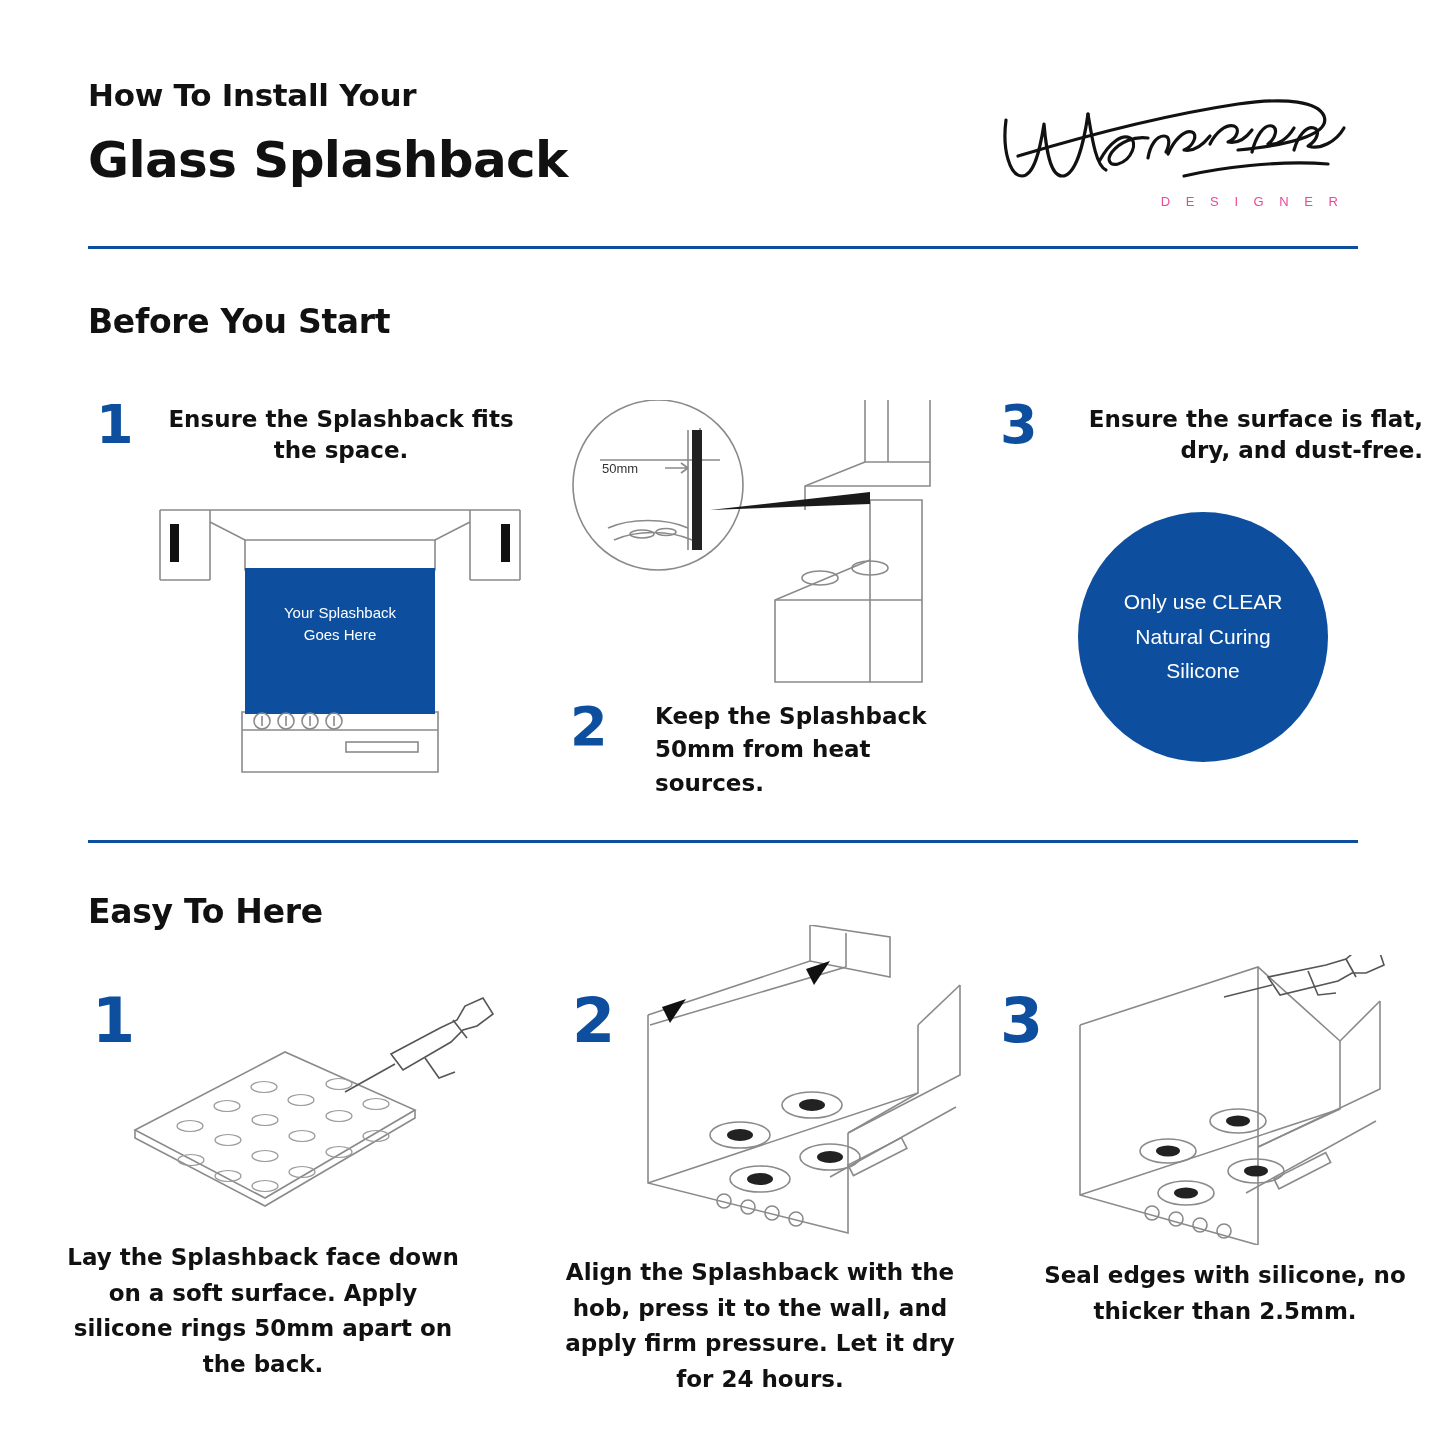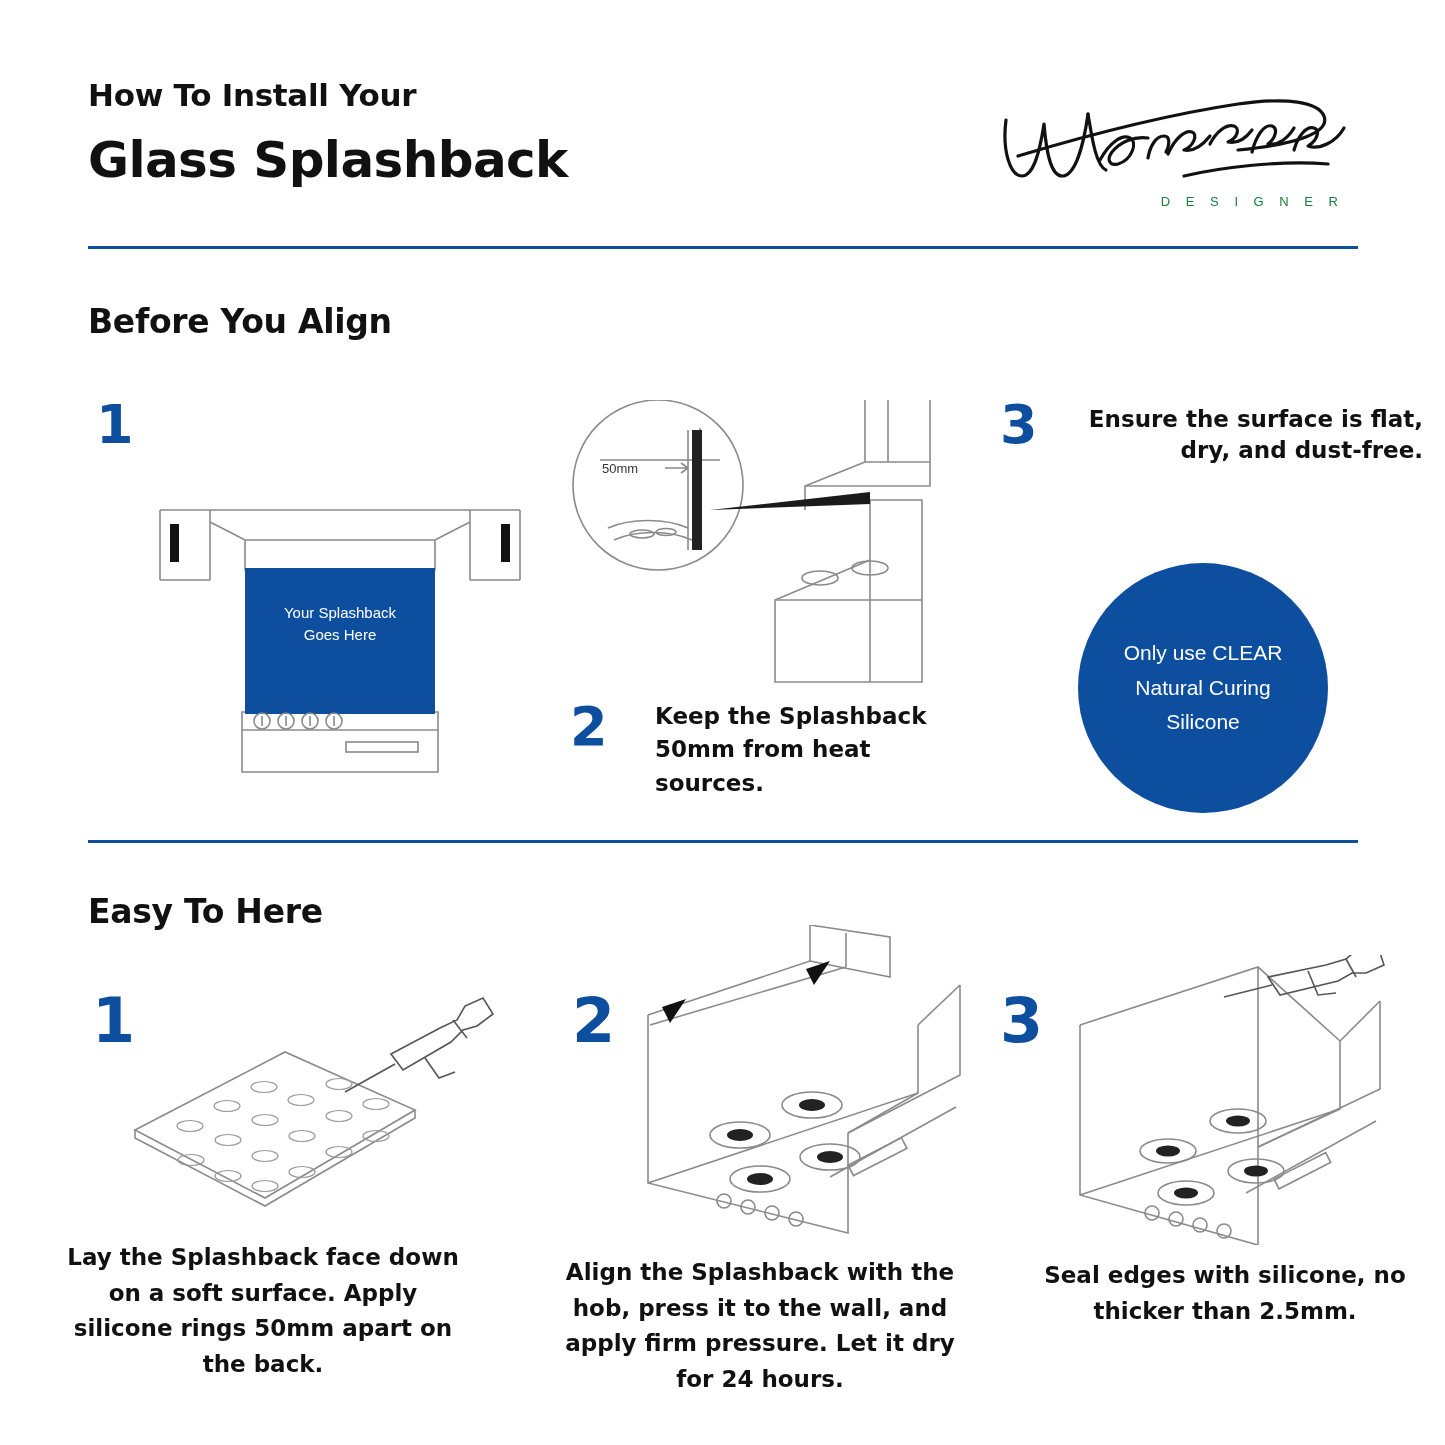--- a/index.html
+++ b/index.html
@@ -27,21 +27,21 @@
   .title-lg {
     font-size: 50px; font-weight: bold; letter-spacing: -0.6px;
     color: #111; line-height: 1.15; margin-top: 20px;
   }
   .logo {
     position: absolute; right: 0; top: 2px; width: 370px; height: 150px;
     text-align: center;
   }
   .logo svg { display: block; }
   .logo-sub {
-    font-size: 13px; letter-spacing: 6px; color: #15803d;
+    font-size: 13px; letter-spacing: 6px; color: #ec4899;
     text-align: right; margin-top: -6px; padding-right: 14px;
     font-family: "Liberation Sans", sans-serif;
   }
 
   .rule {
     position: absolute; left: 88px; width: 1270px; height: 3px;
     background: #0d4f9e;
   }
   #rule1 { top: 246px; }
   #rule2 { top: 840px; }
@@ -77,21 +77,21 @@
     font-size: 23px; line-height: 1.45;
   }
   .b2-art { position: absolute; left: 570px; top: 400px; width: 420px; height: 290px; }
 
   .b3-num { position: absolute; left: 1000px; top: 398px; font-size: 54px; }
   .b3-text {
     position: absolute; left: 1063px; top: 404px; width: 360px;
     font-size: 23px; line-height: 1.35; text-align: right;
   }
   .circle {
-    position: absolute; left: 1078px; top: 563px; width: 250px; height: 250px;
+    position: absolute; left: 1078px; top: 512px; width: 250px; height: 250px;
     border-radius: 50%; background: #0d4f9e; color: #fff;
     display: flex; align-items: center; justify-content: center;
     text-align: center; font-size: 21px; line-height: 1.65;
     font-family: "Liberation Sans", sans-serif;
   }
 
   
   .a-num { position: absolute; font-size: 62px; }
   #a1-num { left: 92px;  top: 990px; }
   #a2-num { left: 572px; top: 990px; }
@@ -140,23 +140,24 @@
           <path d="M306 70 C 310 56, 318 46, 326 48 C 332 50, 330 60, 320 66 C 332 70, 348 62, 356 48"></path>
           <path d="M196 96 C 230 88, 290 80, 340 84"></path>
         </g>
       </svg>
       <div class="logo-sub">D E S I G N E R</div>
     </div>
   </div>
 
   <div class="rule" id="rule1"></div>
 
-  <div class="section-head" id="head-before">Before You Align</div>
+  <div class="section-head" id="head-before">Before You Start</div>
 
   <div class="num b1-num">1</div>
+  <div class="step-text b1-text">Ensure the Splashback fits the space.</div>
 
   <div class="b1-art">
     <svg width="380" height="290" viewBox="0 0 380 290">
       <g class="ln">
         <path d="M10 10 L 370 10"></path>
         <path d="M10 10 L 10 80"></path>
         <path d="M370 10 L 370 80"></path>
         <path d="M10 80 L 60 80"></path>
         <path d="M320 80 L 370 80"></path>
         <path d="M60 10 L 60 80"></path>

